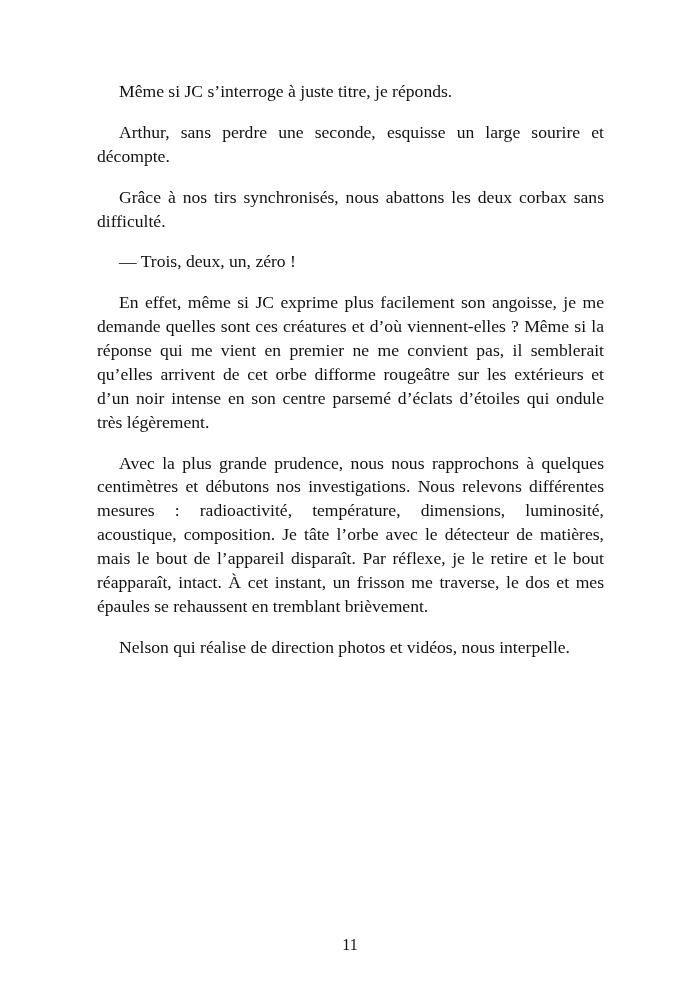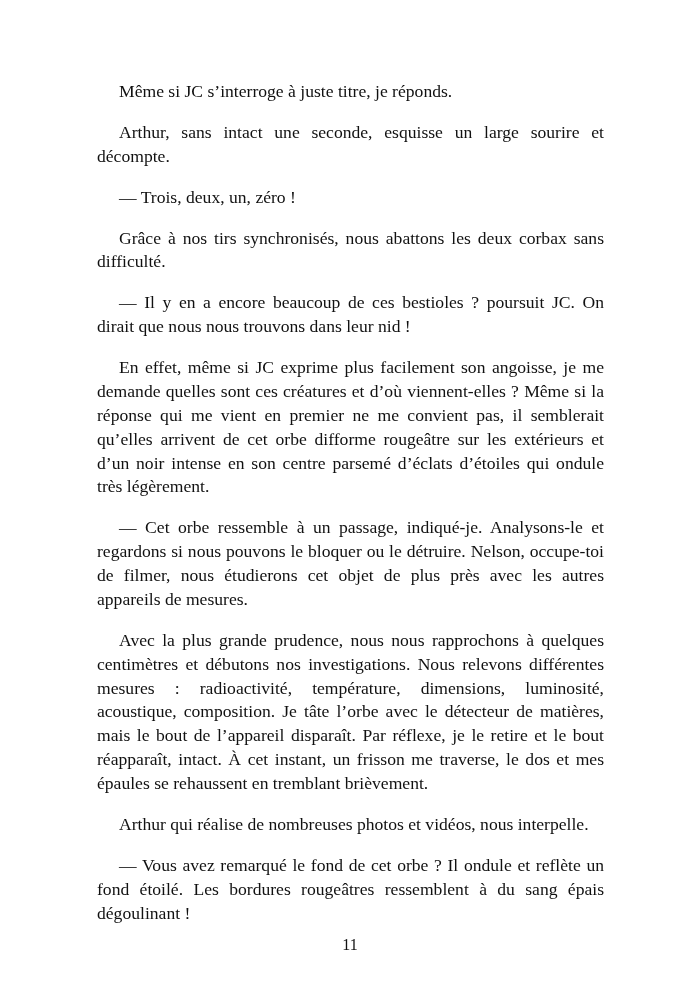--- a/index.html
+++ b/index.html
@@ -46,24 +46,21 @@
       font-size: 16px;
       color: #111111;
     }
   </style>
 </head>
 <body>
 
 <div class="page">
   <div class="text-block">
     <p>Même si JC s’interroge à juste titre, je réponds.</p>
-    <p>Arthur, sans intact une seconde, esquisse un large sourire et décompte.</p>
+    <p>Arthur, sans perdre une seconde, esquisse un large sourire et décompte.</p>
+    <p>Grâce à nos tirs synchronisés, nous abattons les deux corbax sans dif­ficulté.</p>
     <p>— Trois, deux, un, zéro !</p>
-    <p>Grâce à nos tirs synchronisés, nous abattons les deux corbax sans dif­ficulté.</p>
-    <p>— Il y en a encore beaucoup de ces bestioles ? poursuit JC. On dirait que nous nous trouvons dans leur nid !</p>
     <p>En effet, même si JC exprime plus facilement son angoisse, je me de­mande quelles sont ces créatures et d’où viennent-elles ? Même si la ré­ponse qui me vient en premier ne me convient pas, il semblerait qu’elles arrivent de cet orbe difforme rougeâtre sur les extérieurs et d’un noir in­tense en son centre parsemé d’éclats d’étoiles qui ondule très légèrement.</p>
-    <p>— Cet orbe ressemble à un passage, indiqué-je. Analysons-le et regar­dons si nous pouvons le bloquer ou le détruire. Nelson, occupe-toi de fil­mer, nous étudierons cet objet de plus près avec les autres appareils de mesures.</p>
     <p>Avec la plus grande prudence, nous nous rapprochons à quelques cen­timètres et débutons nos investigations. Nous relevons différentes me­sures : radioactivité, température, dimensions, luminosité, acoustique, composition. Je tâte l’orbe avec le détecteur de matières, mais le bout de l’appareil disparaît. Par réflexe, je le retire et le bout réapparaît, intact. À cet instant, un frisson me traverse, le dos et mes épaules se rehaussent en tremblant brièvement.</p>
-    <p>Arthur qui réalise de nombreuses photos et vidéos, nous interpelle.</p>
-    <p>— Vous avez remarqué le fond de cet orbe ? Il ondule et reflète un fond étoilé. Les bordures rougeâtres ressemblent à du sang épais dégoulinant !</p>
+    <p>Nelson qui réalise de direction photos et vidéos, nous interpelle.</p>
   </div>
   <div class="page-number">11</div>
 </div>
 
 </body></html>

